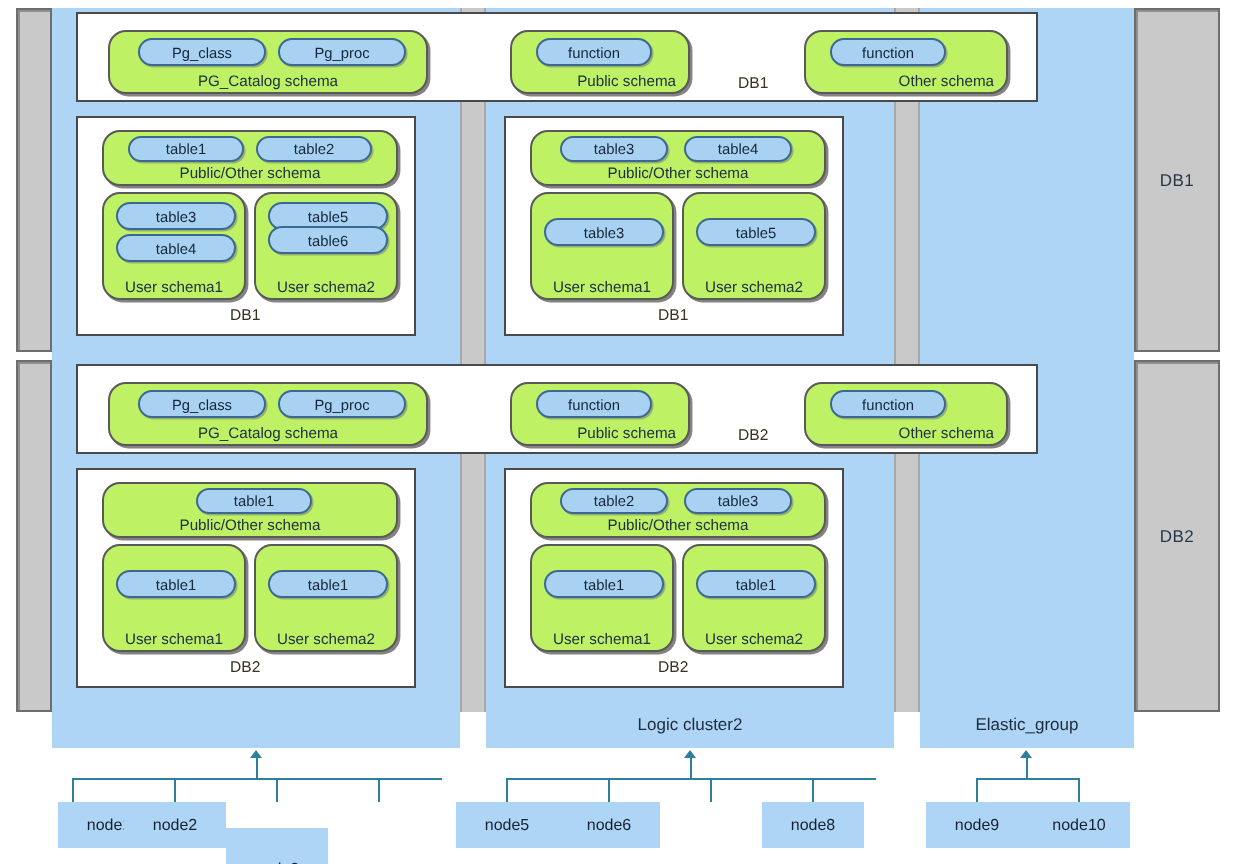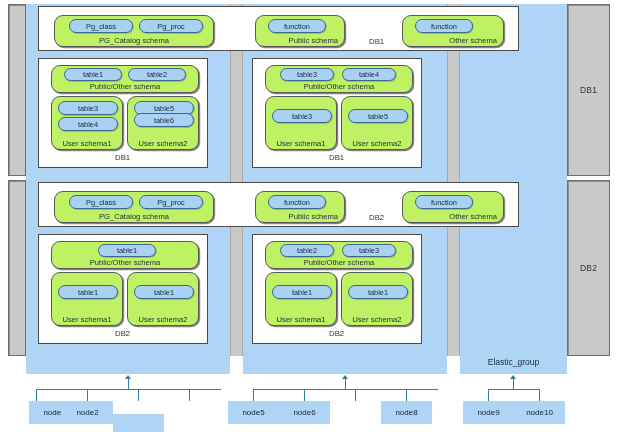--- a/index.html
+++ b/index.html
@@ -286,20 +286,23 @@
     <div class="schema" style="left:88px;top:37px;width:70px;height:52px;">
       <div class="pill" style="left:6px;top:12px;width:58px;height:12px;">
         <span>table1</span>
       </div>
       <div class="schema-label">User schema2</div>
     </div>
 
     <div class="dbtag" style="left:76px;top:94px;">DB2</div>
   </div>
 
+  <div class="clusterlabel" style="left:243px;top:353px;width:204px;height:18px;">
+    <span>Logic cluster2</span>
+  </div>
   <div class="clusterlabel" style="left:460px;top:353px;width:107px;height:18px;">
     <span>Elastic_group</span>
   </div>
 
   <div class="arrowup" style="left:125px;top:375px;"></div>
   <div class="ln lnv" style="left:128px;top:379px;height:11px;"></div>
   <div class="ln lnh" style="left:36px;top:389px;width:185px;"></div>
   <div class="ln lnv" style="left:36px;top:389px;height:12px;"></div>
   <div class="ln lnv" style="left:87px;top:389px;height:12px;"></div>
   <div class="ln lnv" style="left:138px;top:389px;height:12px;"></div>

